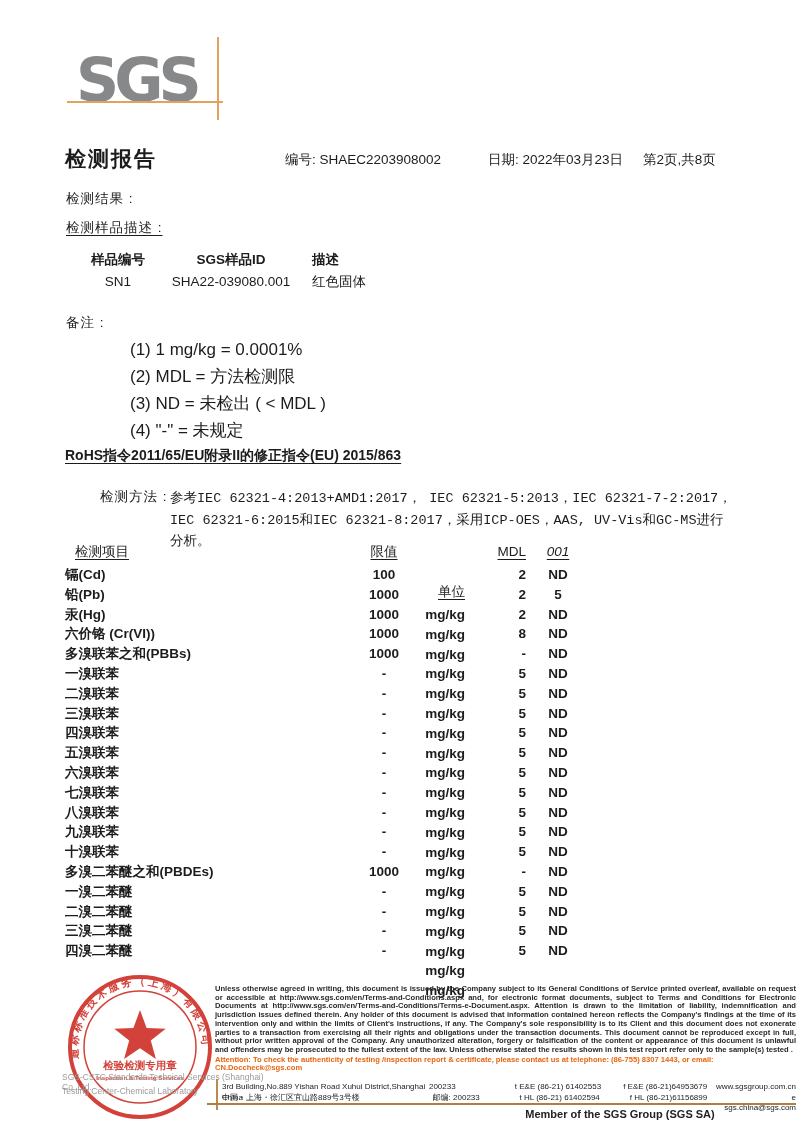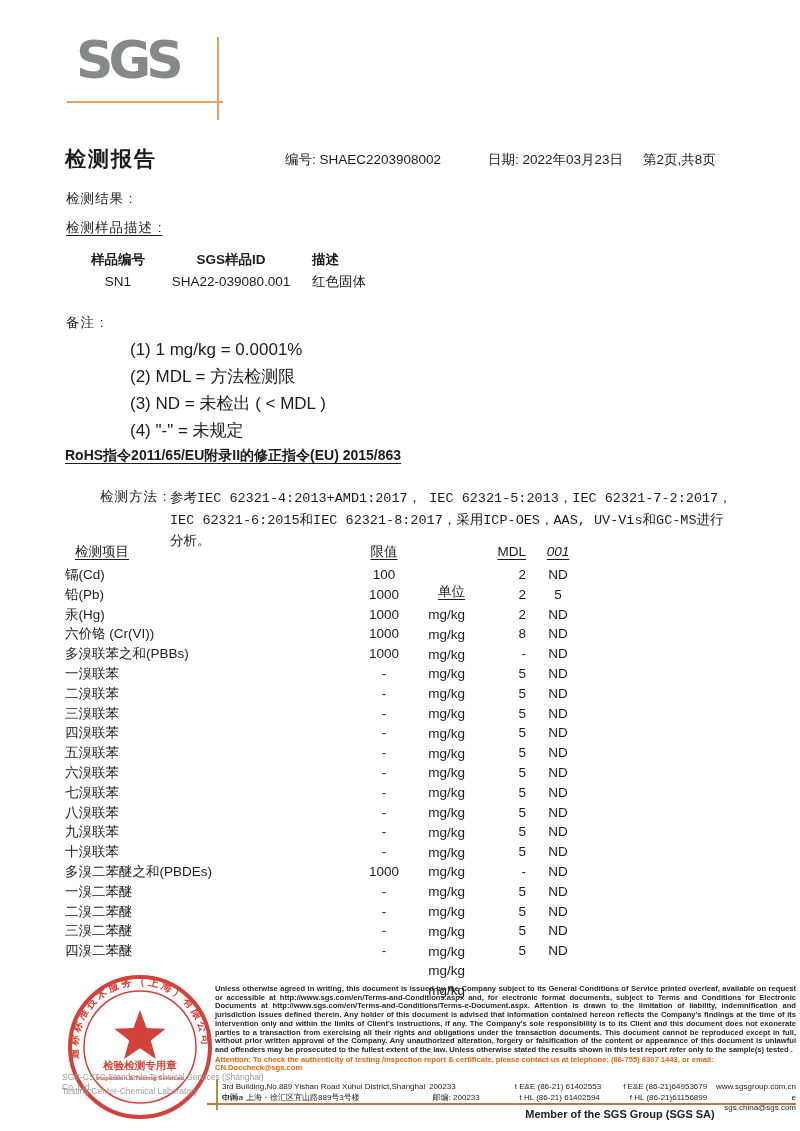--- a/index.html
+++ b/index.html
@@ -5,21 +5,21 @@
 <style>
   * { margin:0; padding:0; box-sizing:border-box; }
   html,body { background:#ffffff; }
   body {
     width:800px; height:1131px; position:relative; overflow:hidden;
     font-family:"Liberation Sans","DejaVu Sans",sans-serif; color:#1c1c1c;
   }
   .abs { position:absolute; }
 
   
-  .logo-text{ left:76px; top:34px; font-size:52px; font-weight:bold;
+  .logo-text{ left:76px; top:50px; font-size:60px; font-weight:bold;
     letter-spacing:-5px; line-height:1; color:#87888a;
     font-family:"DejaVu Sans","Liberation Sans",sans-serif;text-align:center; }
   .logo-hline{ left:67px; top:101px; width:156px; height:2px; background:#e2a25e; }
   .logo-vline{ left:217px; top:37px; width:2px; height:83px; background:#e2a25e; }
 
   .doc-title{ left:65px; top:145px; font-size:21px; font-weight:bold; letter-spacing:2px; }
   .report-no{ left:285px; top:151px; font-size:13.5px; }
   .date-label{ left:488px; top:151px; font-size:13.5px; }
   .page-info{ left:643px; top:151px; font-size:13.5px; }
 
@@ -43,21 +43,21 @@
     text-decoration:underline; text-underline-offset:3px; }
   .method-label{ left:68px; top:488px; font-size:13.5px; letter-spacing:1px;margin-left:32px; }
   .method-text{ left:170px; top:488px; width:566px; font-size:13.5px; line-height:21.5px;font-family:Liberation Mono, monospace; }
 
   
   .result-table{ left:65px; top:541px; width:560px; font-size:13.5px; }
   .rt-head{ display:flex; line-height:22px; height:24px; }
   .rt-head .hc{ text-decoration:underline; text-underline-offset:3px; }
   .rt-head .c0{ padding-left:10px; }
   .rt-head .it{ font-style:italic; }
-  .rt-row{ display:flex; line-height:19.8px; height:19.8px; }
+  .rt-row{ display:flex; line-height:19.8px; height:19.8px;font-weight:bold; }
   .result-table .c0{ width:278px; text-align:left; }
   .result-table .c1{ width:82px; text-align:center; }
   .result-table .c2{ width:40px; text-align:right;margin-top:40px; }
   .result-table .c3{ width:61px; text-align:right; }
   .result-table .c4{ width:64px; text-align:center; }
 
   
   .stamp{ left:64px; top:971px; opacity:.9; }
   .company-line1{ left:62px; top:1072px; font-size:8.5px; color:#9b9b9b; width:230px; }
   .company-line2{ left:62px; top:1086px; font-size:8.5px; color:#9b9b9b; width:230px; }

